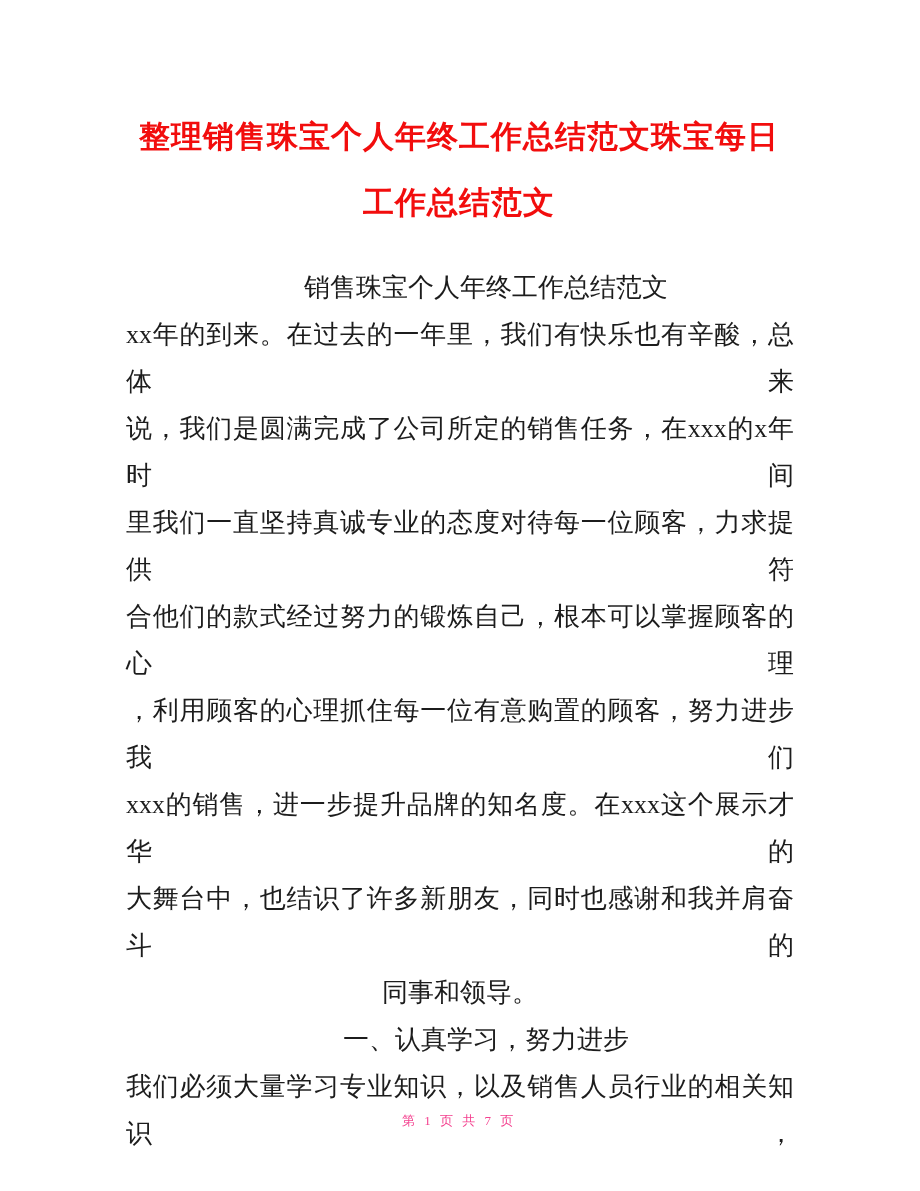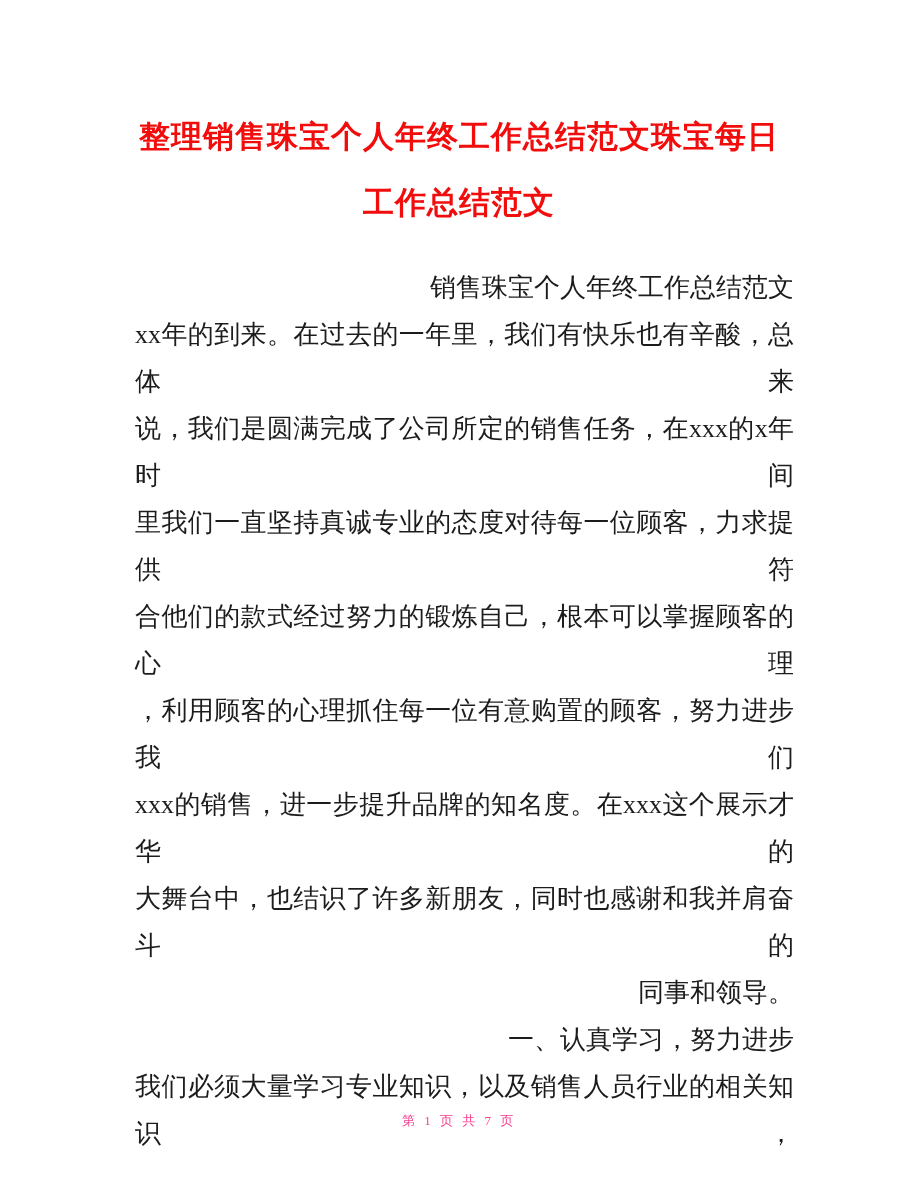--- a/index.html
+++ b/index.html
@@ -29,28 +29,27 @@
     position: absolute;
     left: 126px;
     top: 264px;
     width: 668px;
     font-size: 26px;
     line-height: 47px;
     color: #1c1c1c;
   }
   .line {
     white-space: nowrap;
-    text-align: right;
+    text-align: center;
   }
   .line.j {
     white-space: normal;
     text-align: justify;
     text-align-last: justify;
     text-justify: inter-character;
-    margin-left: 9px;
   }
   .line.ind {
     padding-left: 52px;
   }
   .page-footer {
     position: absolute;
     left: 0;
     top: 1112px;
     width: 100%;
     text-align: center;

